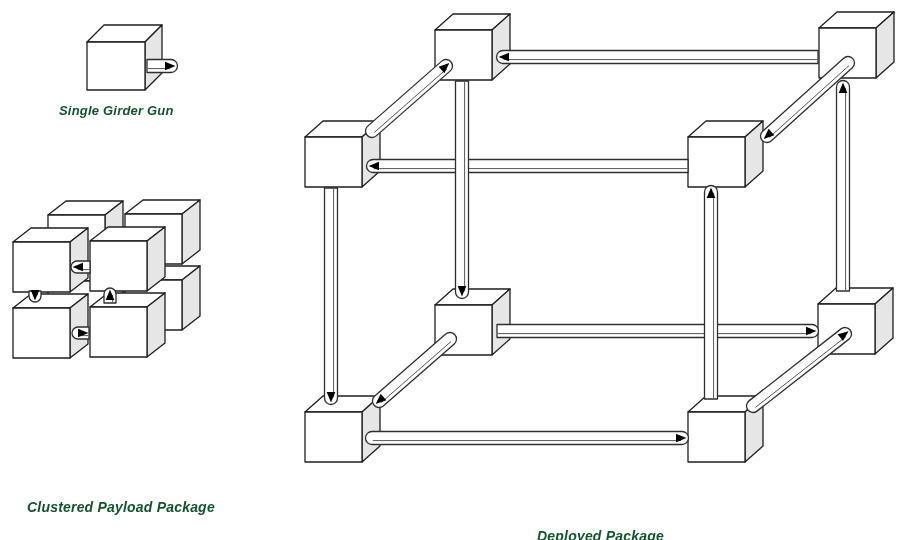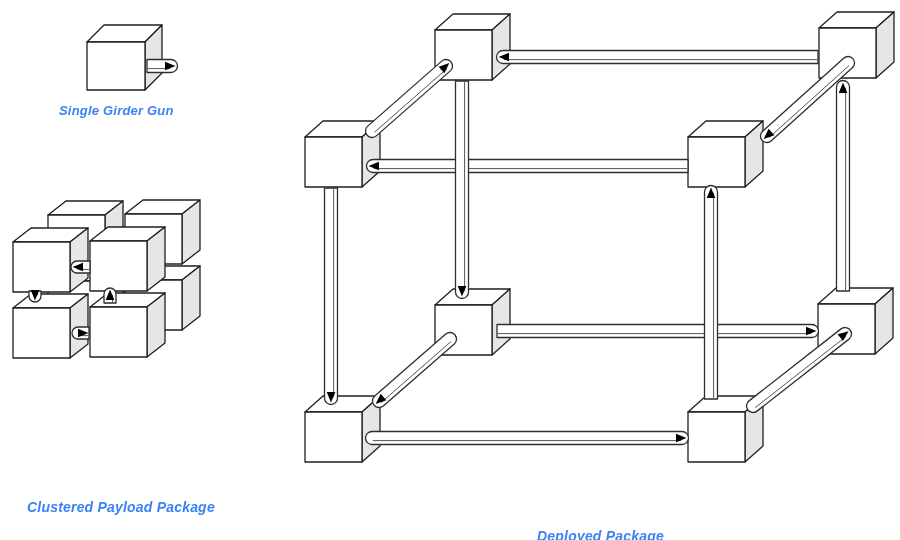--- a/index.html
+++ b/index.html
@@ -11,21 +11,21 @@
     position: relative;
     width: 900px; height: 540px;
     background: #ffffff;
     overflow: hidden;
   }
   .canvas svg { position: absolute; left: 0; top: 0; }
   .fig-label {
     position: absolute;
     font-weight: bold;
     font-style: italic;
-    color: #3b82f6;
+    color: #14532d;
     white-space: nowrap;
     letter-spacing: 0.2px;
   }
   #label-gun      { left: 59px;  top: 103px; font-size: 13px; }
   #label-cluster  { left: 27px;  top: 499px; font-size: 14px; }
   #label-deployed { left: 537px; top: 528px; font-size: 14px; }
 </style>
 </head>
 <body>
 

